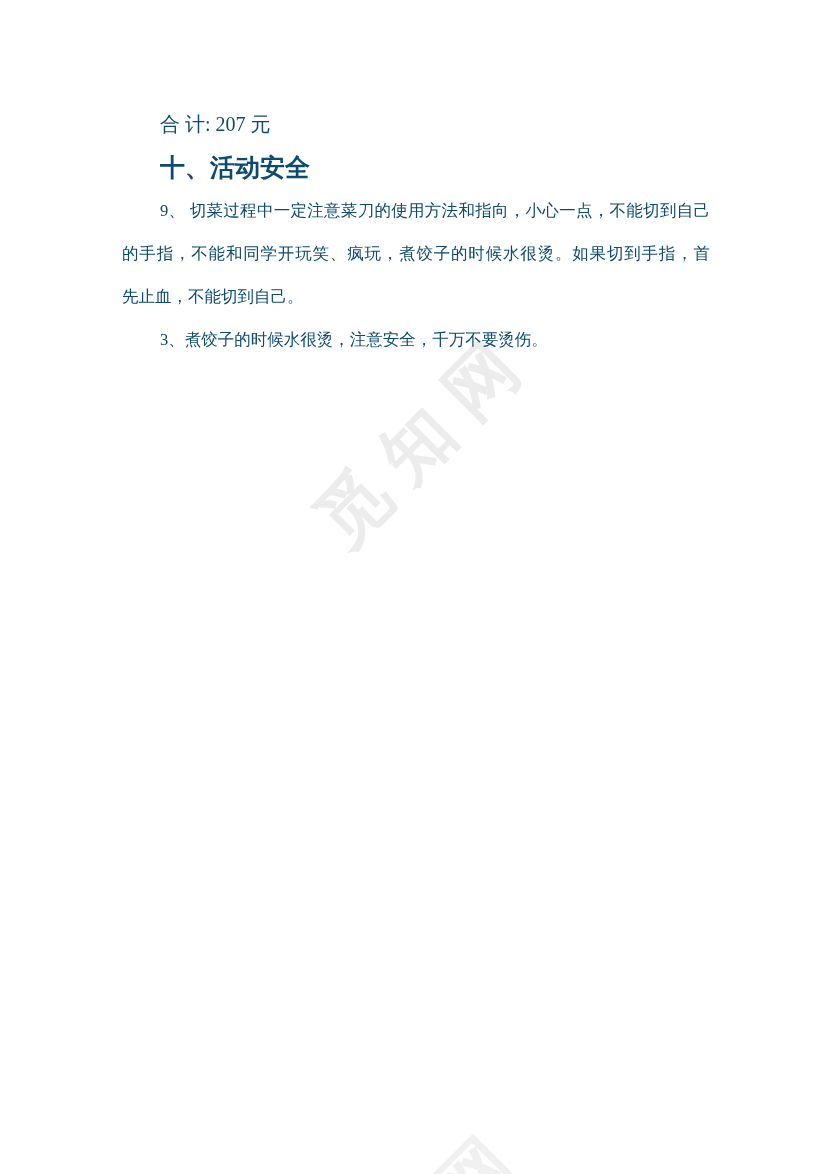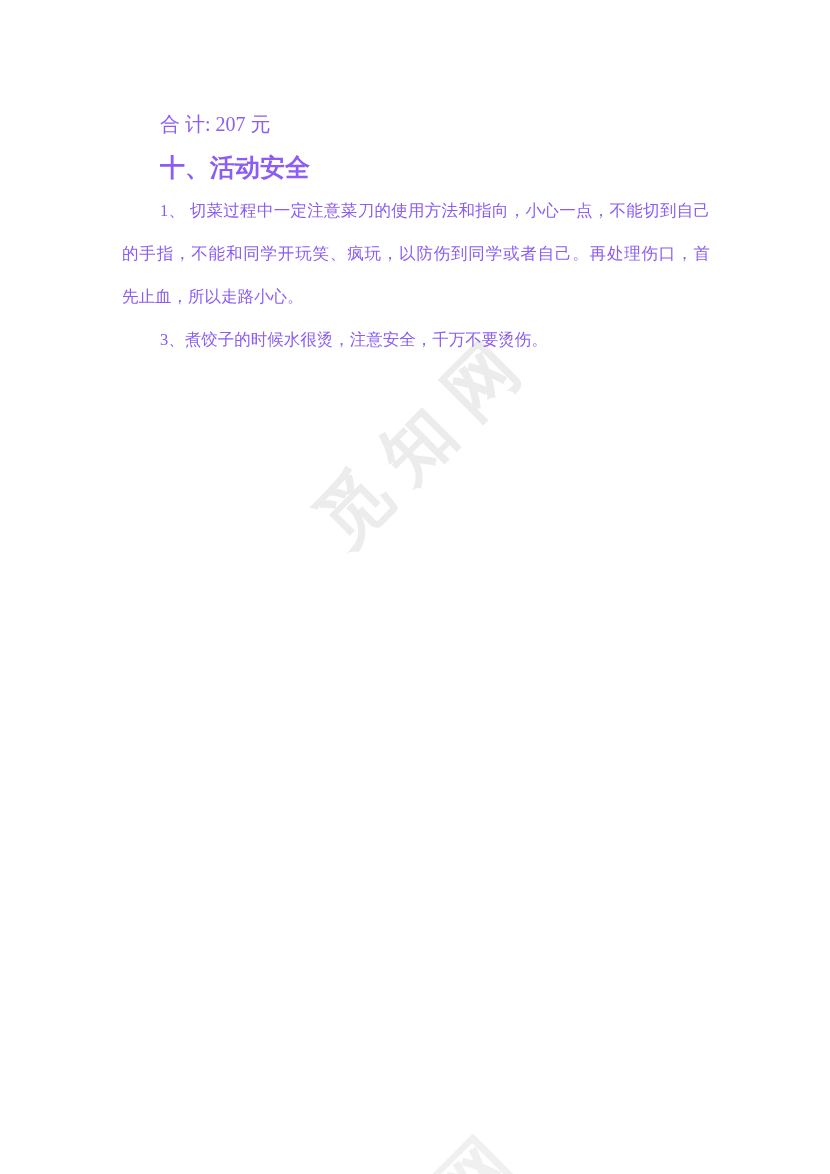--- a/index.html
+++ b/index.html
@@ -31,21 +31,21 @@
   #wm-main   { left: 425px; top: 438px;  }
   #wm-bottom { left: 419px; top: 1233px; color: #f0f0f0; }
 
   
   .content {
     position: absolute;
     z-index: 1;
     left: 122px;
     top: 103px;
     width: 588px;
-    color: #8b5cf6;
+    color: #0c4a6e;
   }
   .line {
     height: 43px;
     line-height: 43px;
     font-size: 16.5px;
     overflow: hidden;
   }
   .indent { text-indent: 38px; }
   .justify-full {
     text-align: justify;
@@ -64,22 +64,22 @@
 <div id="wm-main" class="watermark">觅知网</div>
 
 <div id="wm-bottom" class="watermark">觅知网</div>
 
 <div class="content">
 
   <div class="line indent total-line">合 计: 207 元</div>
 
   <div class="line indent heading-line">十、活动安全</div>
 
-  <div class="line indent justify-full">1、 切菜过程中一定注意菜刀的使用方法和指向，小心一点，不能切到自己</div>
+  <div class="line indent justify-full">9、 切菜过程中一定注意菜刀的使用方法和指向，小心一点，不能切到自己</div>
 
-  <div class="line justify-full">的手指，不能和同学开玩笑、疯玩，以防伤到同学或者自己。再处理伤口，首</div>
+  <div class="line justify-full">的手指，不能和同学开玩笑、疯玩，煮饺子的时候水很烫。如果切到手指，首</div>
 
-  <div class="line">先止血，所以走路小心。</div>
+  <div class="line">先止血，不能切到自己。</div>
 
 
   <div class="line indent">3、煮饺子的时候水很烫，注意安全，千万不要烫伤。</div>
 
 </div>
 
 </body></html>

